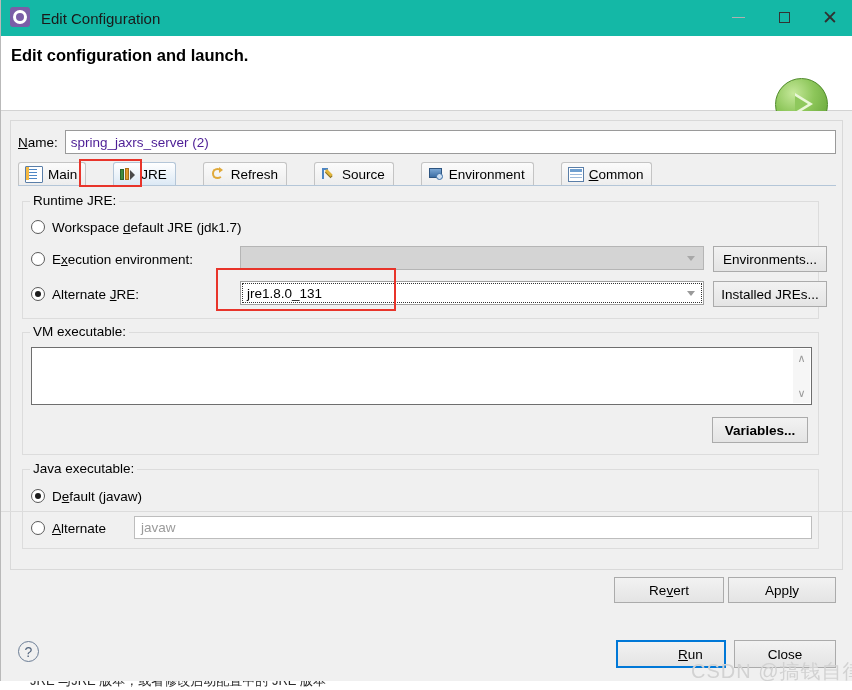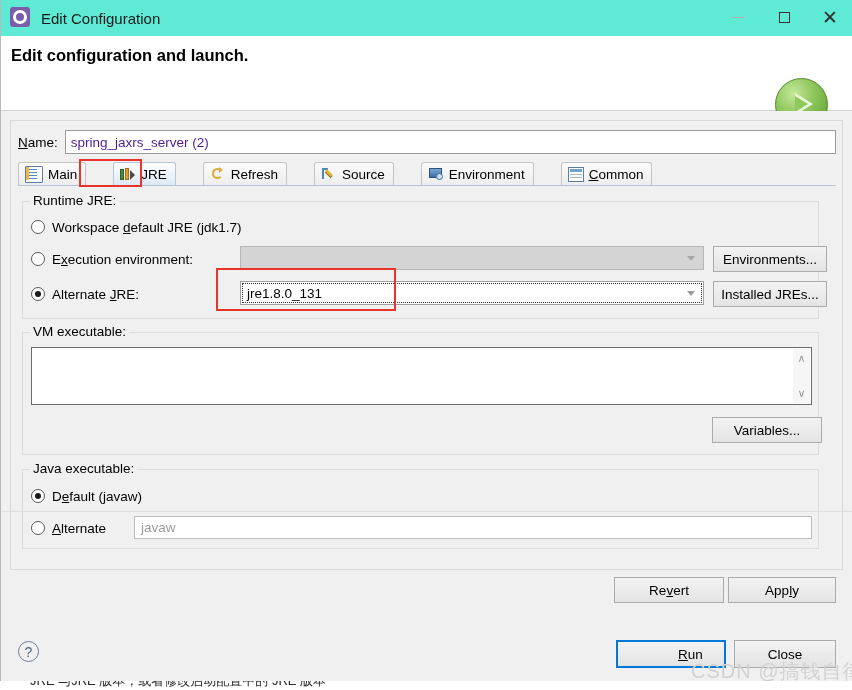--- a/index.html
+++ b/index.html
@@ -26,21 +26,21 @@
     border-right: 1px solid #b9b9b9;
     box-sizing: border-box;
   }
 
   
   .titlebar {
     position: absolute;
     left: 0; top: 0;
     width: 852px;
     height: 36px;
-    background: #5eead4;
+    background: #14b8a6;
     display: flex;
     align-items: center;
   }
   .title-icon {
     width: 22px; height: 22px;
     margin-left: 9px;
     position: relative;
     flex: none;
   }
   .title-icon .gear-outer {
@@ -606,21 +606,21 @@
       <div class="group" style="left:11px; top:211px; width:797px; height:123px;">
         <span class="group-title">VM executable:</span>
 
         <div class="textarea-box" style="left:8px; top:14px; width:781px; height:58px;">
           <div class="ta-scroll">
             <span class="chev">∧</span>
             <span class="chev">∨</span>
           </div>
         </div>
 
-        <div class="btn" style="left:689px; top:84px; width:110px;">Variables...</div>
+        <div class="btn" style="left:689px; top:84px; width:96px;font-weight:bold;">Variables...</div>
       </div>
 
       <div class="group" style="left:11px; top:348px; width:797px; height:80px;">
         <span class="group-title">Java executable:</span>
 
         <div class="radio-row" style="left:8px; top:16px;">
           <span class="radio checked"></span>
           <span class="radio-label">D<u>e</u>fault (javaw)</span>
         </div>
 

